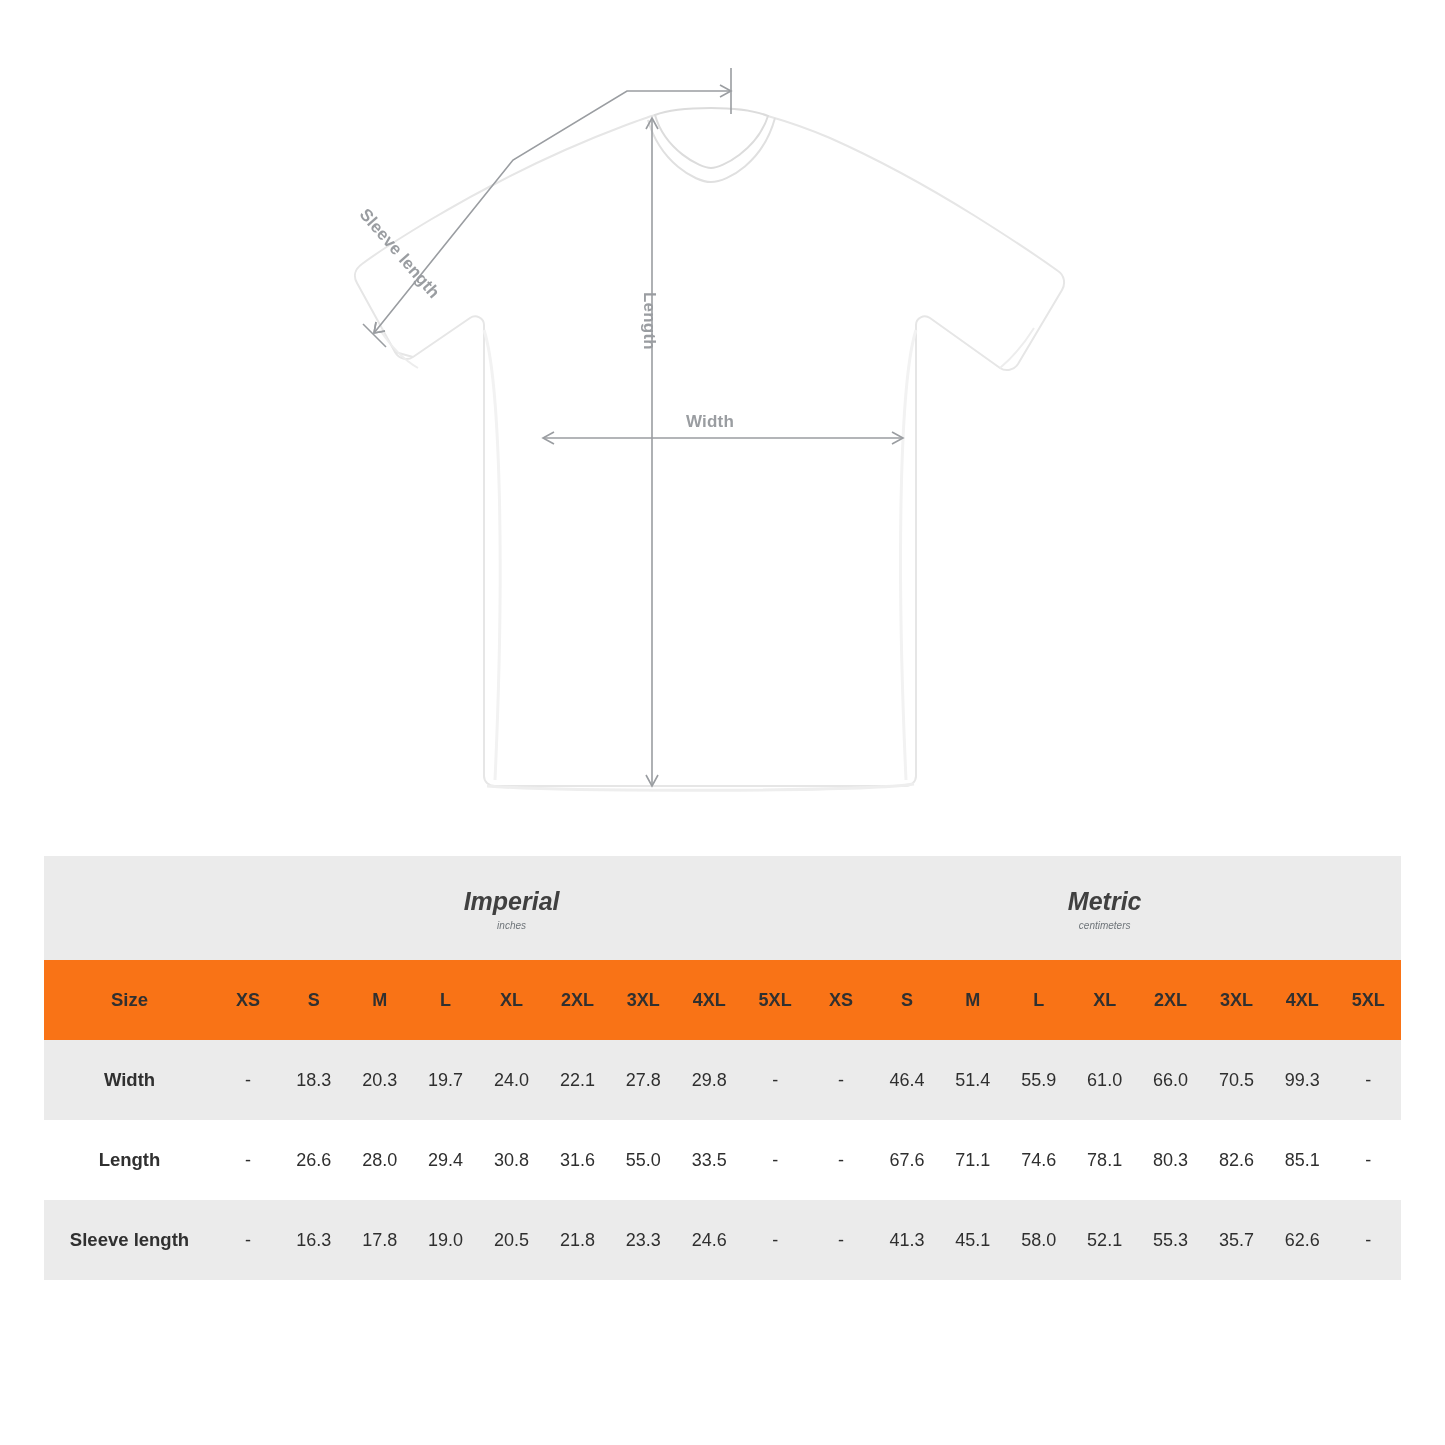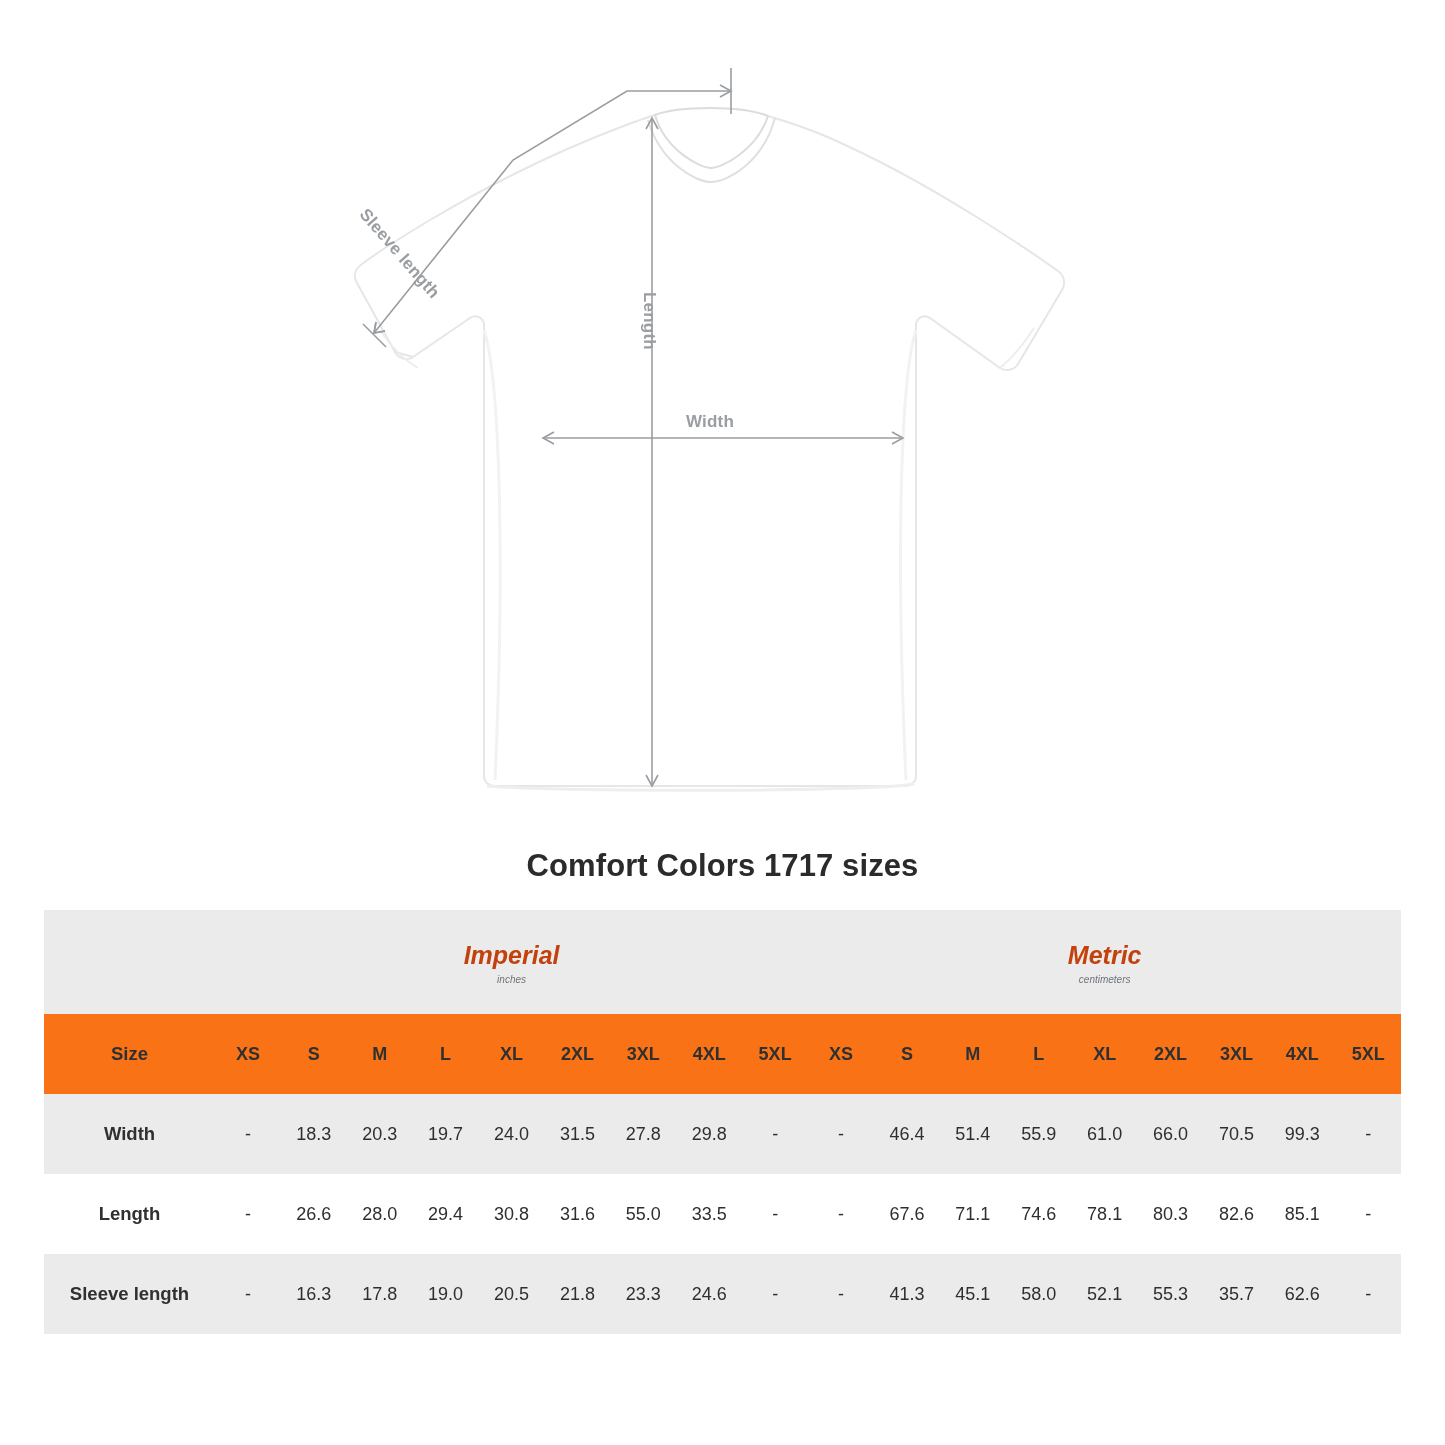--- a/index.html
+++ b/index.html
@@ -92,21 +92,21 @@
   }
   .unit-band td {
     background: #ebebeb;
     height: 104px;
     padding: 0;
   }
   .unit-title {
     font-size: 25px;
     font-style: italic;
     font-weight: bold;
-    color: #c2410c;
+    color: #404040;
     line-height: 1.2;
   }
   .unit-sub {
     font-size: 10px;
     font-style: italic;
     color: #6e7479;
     margin-top: 4px;
   }
   .hdr-row td {
     height: 78px;
@@ -200,21 +200,20 @@
         <polyline points="554,432 543,438 554,444"></polyline>
         <polyline points="892,432 903,438 892,444"></polyline>
       </g>
     </svg>
 
     <div class="dim-label label-sleeve">Sleeve length</div>
     <div class="dim-label label-length">Length</div>
     <div class="dim-label label-width">Width</div>
   </div>
 
-  <div class="heading">Comfort Colors 1717 sizes</div>
 
   <div class="table-wrap">
     <table class="size-table">
       <colgroup>
         <col class="label-col">
         <col class="val-col">
           <col class="val-col">
           <col class="val-col">
           <col class="val-col">
         <col class="val-col">
@@ -268,21 +267,21 @@
           <td>5XL</td>
         </tr>
 
         <tr class="data-row row-shade">
           <td class="rowlabel">Width</td>
           <td>-</td>
           <td>18.3</td>
           <td>20.3</td>
           <td>19.7</td>
           <td>24.0</td>
-          <td>31.5</td>
+          <td>22.1</td>
           <td>27.8</td>
           <td>29.8</td>
           <td>-</td>
           <td>-</td>
           <td>46.4</td>
           <td>51.4</td>
           <td>55.9</td>
           <td>61.0</td>
           <td>66.0</td>
           <td>70.5</td>

